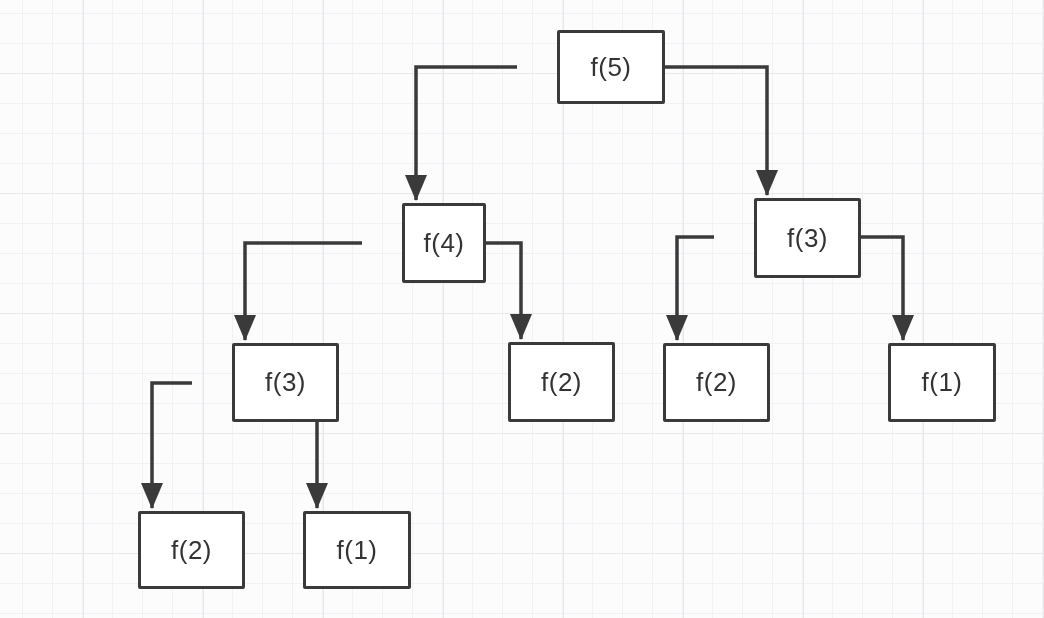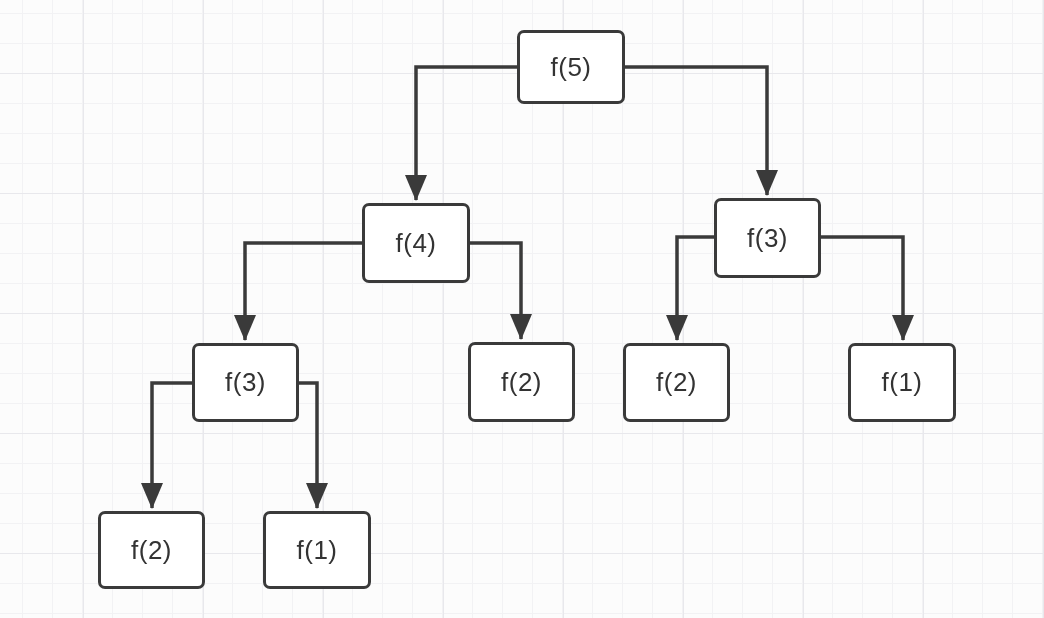--- a/index.html
+++ b/index.html
@@ -29,35 +29,36 @@
     fill: none;
     stroke: #3a3a3a;
     stroke-width: 3.5;
   }
 
   .node {
     position: absolute;
     box-sizing: border-box;
     background: #ffffff;
     border: 3.5px solid #3a3a3a;
-    border-radius: 7px;
+    border-radius: 2px;
     display: flex;
     align-items: center;
     justify-content: center;
+    margin-left: 40px;
   }
   .node-label {
     font-size: 26px;
     color: #333333;
     letter-spacing: 0.5px;
     user-select: none;
   }
 
   
   #n-f5        { left: 517px; top:  30px; width: 108px; height: 74px; }
-  #n-f4        { left: 362px; top: 203px; width: 108px; height: 80px; }
+  #n-f4        { left: 362px; top: 203px; width: 84px; height: 80px; }
   #n-f3-right  { left: 714px; top: 198px; width: 107px; height: 80px; }
   #n-f3-left   { left: 192px; top: 343px; width: 107px; height: 79px; }
   #n-f2-middle { left: 468px; top: 342px; width: 107px; height: 80px; }
   #n-f2-right  { left: 623px; top: 343px; width: 107px; height: 79px; }
   #n-f1-right  { left: 848px; top: 343px; width: 108px; height: 79px; }
   #n-f2-bottom { left:  98px; top: 511px; width: 107px; height: 78px; }
   #n-f1-bottom { left: 263px; top: 511px; width: 108px; height: 78px; }
 </style>
 </head>
 <body>

